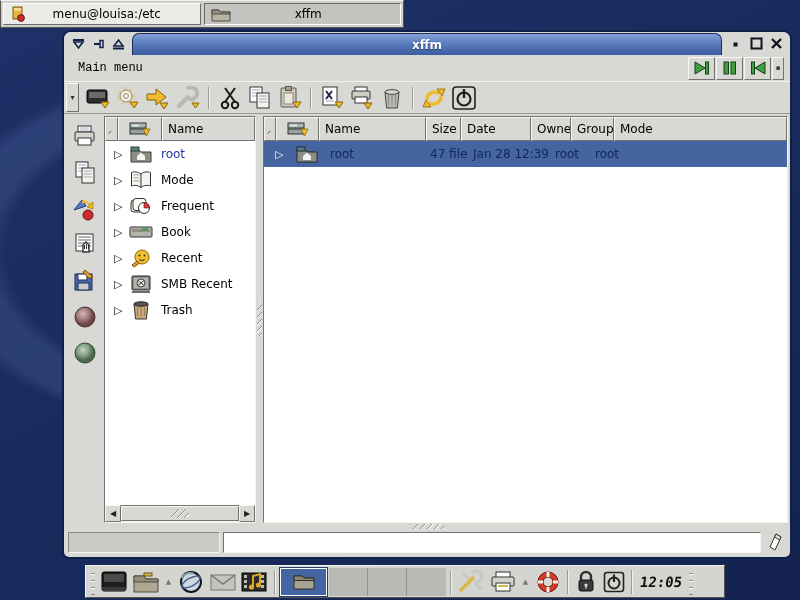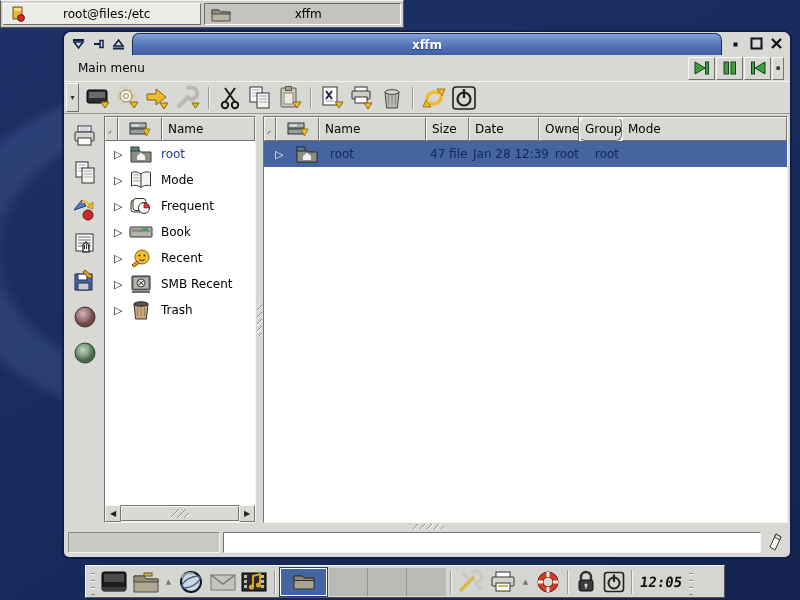--- a/index.html
+++ b/index.html
@@ -23,21 +23,21 @@
 
   
   .window { position:absolute; left:62px; top:30px; width:730px; height:529px; background:#d8d8d4; border:2px solid #101f48; border-radius:9px 9px 7px 7px; display:flex; flex-direction:column; overflow:hidden; }
   .titlebar { height:23px; display:flex; align-items:stretch; background:#d8d8d4; }
   .tb-icons { display:flex; align-items:center; gap:4px; padding:0 6px; }
   .tb-blue { flex:1; margin-top:1px; background:linear-gradient(#84a2d8 0%,#5a7cbd 45%,#3c5d9f 100%); border:1px solid #1b2d5e; border-bottom:none; border-radius:7px 7px 0 0; display:flex; align-items:center; justify-content:center; }
   .tb-title { color:#fff; font-weight:bold; text-shadow:0 1px 1px #22345f; }
   .tb-btn { width:16px; height:16px; display:flex; align-items:center; justify-content:center; }
 
   .menubar { height:26px; display:flex; align-items:center; padding:0 6px; }
-  .menu-item { padding:3px 8px; }
+  .menu-item { padding:3px 8px;font-family:Liberation Mono, monospace; }
   .menubar .spacer { flex:1; }
   .nav-btn { width:27px; height:23px; background:#d8d8d4; display:flex; align-items:center; justify-content:center; margin-left:1px; }
   .nav-mini { width:12px; height:23px; background:#d8d8d4; display:flex; align-items:center; justify-content:center; font-size:7px; color:#333; margin-left:1px; }
 
   .toolbar { height:33px; display:flex; align-items:center; padding:1px 2px; border-top:1px solid #f2f2ee; border-bottom:1px solid #9c9b96; }
   .tool-pop { width:13px; height:29px; background:#d8d8d4; display:flex; align-items:center; justify-content:center; font-size:8px; color:#333; margin-right:4px; }
   .tool-btn { width:30px; height:29px; display:flex; align-items:center; justify-content:center; }
   .tsep { width:2px; height:22px; margin:0 5px; border-left:1px solid #9c9b96; border-right:1px solid #f2f2ee; }
 
   .content { flex:1; display:flex; align-items:stretch; padding:2px 2px 0 2px; }
@@ -59,21 +59,21 @@
   .grip { width:18px; height:9px; background:repeating-linear-gradient(135deg,#8a8a85 0 1px,#f4f4f0 1px 2px,transparent 2px 5px); }
 
   .vpane { width:7px; display:flex; align-items:flex-start; justify-content:center; }
   .vpane .grip { width:5px; height:34px; margin-top:186px; }
 
   .list-panel { flex:1; display:flex; flex-direction:column; background:#fff; border:1px solid #73726e; border-right-color:#f6f6f2; border-bottom-color:#f6f6f2; }
   .list-body { flex:1; background:#fff; }
   .list-row { height:26px; display:flex; align-items:center; }
   .list-row.selected { background:#44659f; color:#14265e; }
   .lc { flex:none; display:flex; align-items:center; padding:0 5px; white-space:nowrap; overflow:hidden; }
-  .c-tick{width:11px;} .c-icon{width:43px; justify-content:center;} .c-name{width:107px;} .c-size{width:43px;} .c-date{width:82px;} .c-owner{width:40px;} .c-group{width:43px;border-radius:6px;} .c-mode{flex:1;}
+  .c-tick{width:11px;} .c-icon{width:43px; justify-content:center;} .c-name{width:107px;} .c-size{width:43px;} .c-date{width:82px;} .c-owner{width:40px;} .c-group{width:43px;} .c-mode{flex:1;}
 
   .hpane { height:7px; display:flex; justify-content:center; align-items:center; }
   .hpane .grip { width:34px; height:5px; background:repeating-linear-gradient(135deg,#8a8a85 0 1px,#f4f4f0 1px 2px,transparent 2px 5px); }
 
   .statusbar { height:27px; display:flex; align-items:center; gap:3px; padding:0 4px 3px 4px; }
   .status-box { width:152px; height:21px; background:#c9c9c5; border:1px solid #8a8a85; border-bottom-color:#f4f4f0; border-right-color:#f4f4f0; }
   .status-entry { flex:1; height:21px; background:#fff; border:1px solid #73726e; border-bottom-color:#f6f6f2; border-right-color:#f6f6f2; padding:0 4px; font-size:12px; }
   .eraser { width:22px; display:flex; justify-content:center; }
 
   
@@ -91,21 +91,21 @@
 </head>
 <body>
 
 <div class="taskbar-top">
   <div class="task-btn">
     <svg width="18" height="18" viewBox="0 0 18 18">
         <rect x="3" y="2" width="9" height="12" fill="#e8b43a" stroke="#7a5a10"></rect>
         <rect x="4" y="3" width="7" height="3" fill="#f6d889"></rect>
         <circle cx="11" cy="13" r="3.4" fill="#cc2b2b" stroke="#701212"></circle>
       </svg>
-    <span class="lbl">root@files:/etc</span>
+    <span class="lbl">menu@louisa:/etc</span>
   </div>
   <div class="task-btn active">
     <svg width="20" height="16" viewBox="0 0 20 16">
         <path d="M1 4 h7 l2 2 h9 v9 H1 z" fill="#b9b3a2" stroke="#4c4a42"></path>
         <path d="M1 4 h7 l2 2 h9 v2 H1 z" fill="#978f7c" stroke="#4c4a42"></path>
       </svg>
     <span class="lbl">xffm</span>
   </div>
 </div>
 
@@ -460,21 +460,21 @@
         <div class="hdr-cell c-tick" style="width:12px; padding:0 2px; font-size:8px;">⸝</div>
         <div class="hdr-cell c-icon" style="width:43px; justify-content:center;">
             <svg width="22" height="16" viewBox="0 0 22 16">
               <rect x="1" y="2" width="16" height="5" fill="#aab4b4" stroke="#333"></rect>
               <rect x="1" y="8" width="16" height="5" fill="#96a0a0" stroke="#333"></rect>
               <rect x="3" y="3.5" width="7" height="2" fill="#d8e0e0"></rect>
               <path d="M14 8 h7 l-3.5 7 z" fill="#eebc2e" stroke="#8a6400" stroke-width="0.8"></path>
             </svg>
           </div>
         <div class="hdr-cell c-name" style="width:107px;">Name</div>
-        <div class="hdr-cell c-size" style="width:43px;">Size</div>
+        <div class="hdr-cell c-size" style="width:35px;">Size</div>
         <div class="hdr-cell c-date" style="width:70px;">Date</div>
         <div class="hdr-cell c-owner" style="width:40px;">Owner</div>
         <div class="hdr-cell c-group" style="width:43px;">Group</div>
         <div class="hdr-cell c-mode" style="flex:1;">Mode</div>
       </div>
       <div class="list-body">
         <div class="list-row selected">
           <span class="lc c-tick"></span>
           <span class="lc" style="width:14px; padding:0; color:#fff; font-size:11px;">▷</span>
           <span class="lc c-icon" style="width:36px;">

